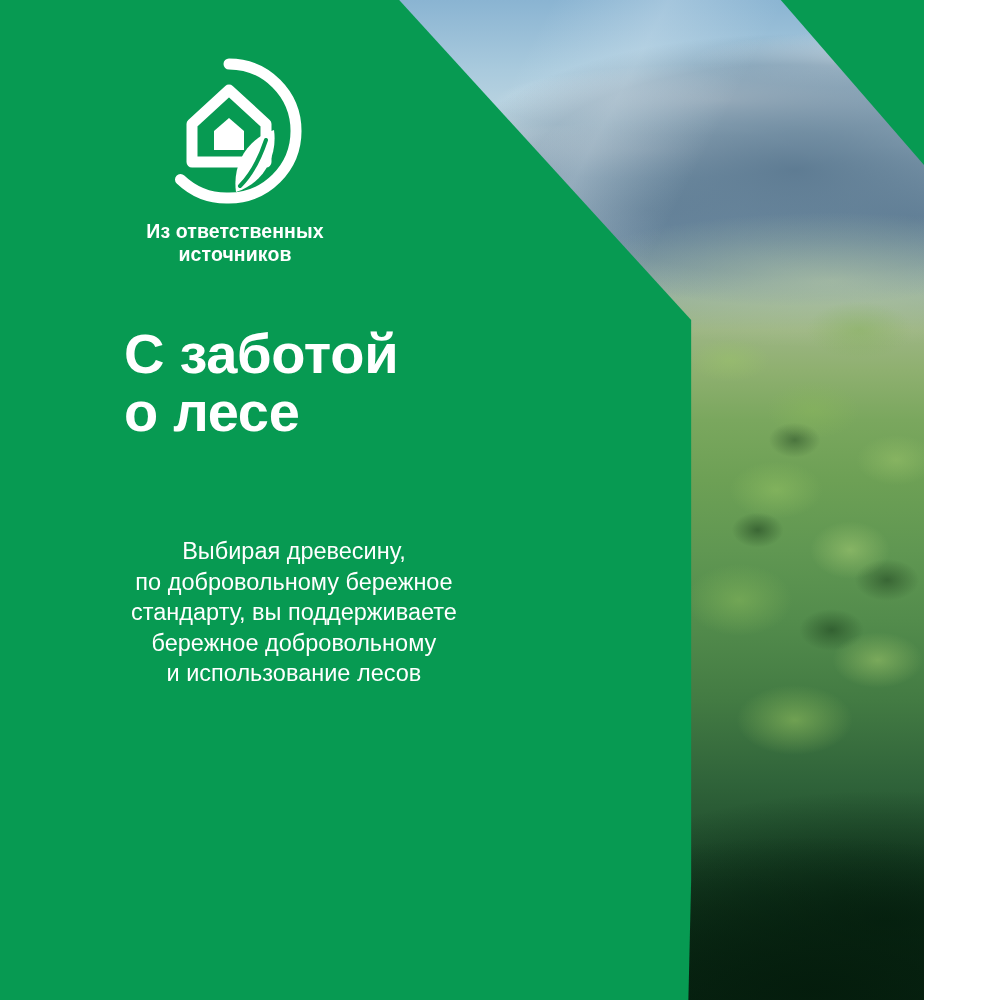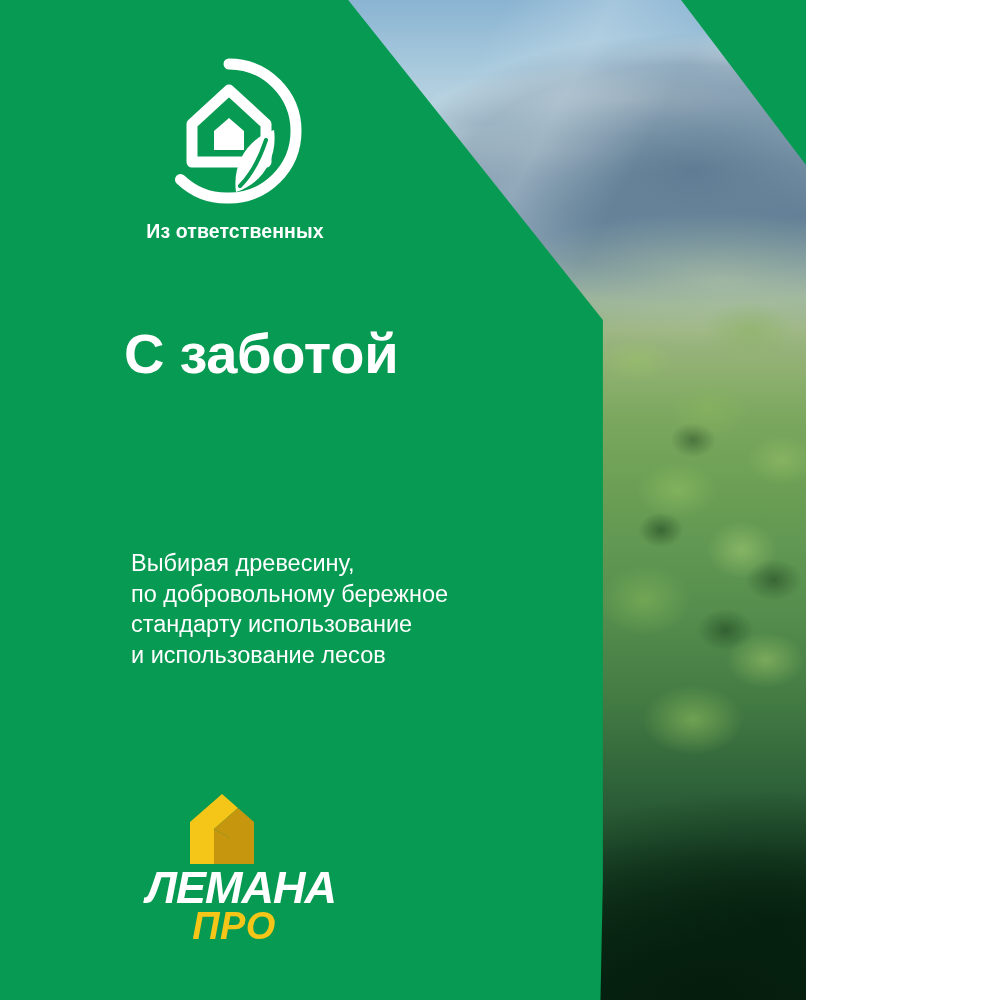--- a/index.html
+++ b/index.html
@@ -6,21 +6,21 @@
     margin: 0;
     padding: 0;
     background: #ffffff;
   }
   body {
     font-family: "Liberation Sans", sans-serif;
   }
 
   #poster {
     position: relative;
-    width: 806px;
+    width: 924px;
     height: 1000px;
     overflow: hidden;
     background: #4d7c0f;
   }
 
   
   .photo {
     position: absolute;
     inset: 0;
     background:
@@ -131,25 +131,26 @@
     font-weight: bold;
     line-height: 1.04;
     letter-spacing: -.3px;
   }
   .headline div { white-space: nowrap; }
 
   
   .body-copy {
     position: absolute;
     left: 131px;
-    top: 548px;
+    top: 536px;
     color: #ffffff;
     font-size: 23.5px;
     font-weight: normal;
     line-height: 1.30;
+    text-align: center;
   }
   .body-copy div { white-space: nowrap; }
 
   
   .brand {
     position: absolute;
     left: 138px;
     top: 792px;
     width: 230px;
   }
@@ -202,42 +203,31 @@
         <path d="M73 32 L110 66 L110 104 L36 104 L36 66 Z" fill="none" stroke="#ffffff" stroke-width="11" stroke-linejoin="round"></path>
 
         <path d="M73 60 L88 73 L88 92 L58 92 L58 73 Z" fill="#ffffff"></path>
 
         <path d="M118 72 C122 100 106 126 80 134 C76 106 92 80 118 72 Z" fill="#ffffff"></path>
         <path d="M110 82 C104 100 96 116 84 128" fill="none" stroke="#079a52" stroke-width="4" stroke-linecap="round"></path>
       </svg>
     </div>
     <div class="cert-caption">
       <div>Из ответственных</div>
+      <div>источников</div>
     </div>
   </div>
 
   <div class="headline">
     <div>С заботой</div>
+    <div>о лесе</div>
   </div>
 
   <div class="body-copy">
     <div>Выбирая древесину,</div>
     <div>по добровольному бережное</div>
-    <div>стандарту использование</div>
+    <div>стандарту, вы поддерживаете</div>
+    <div>бережное добровольному</div>
     <div>и использование лесов</div>
   </div>
 
-  <div class="brand">
-    <svg class="brand-house" viewBox="0 0 230 72">
-
-      <path d="M52 72 L52 30 L84 2 L100 16 L76 37 L76 72 Z" fill="#f5c518"></path>
-
-      <path d="M84 2 L116 30 L116 72 L92 72 L92 46 L76 37 L100 16 Z" fill="#c7960f"></path>
-
-      <path d="M76 37 L92 46 L92 72 L76 72 Z" fill="#c7960f"></path>
-    </svg>
-    <div class="brand-word">
-      <div class="brand-lemana">ЛЕМАНА</div>
-      <div class="brand-pro">ПРО</div>
-    </div>
-  </div>
 
 </div>
 
 </body></html>

